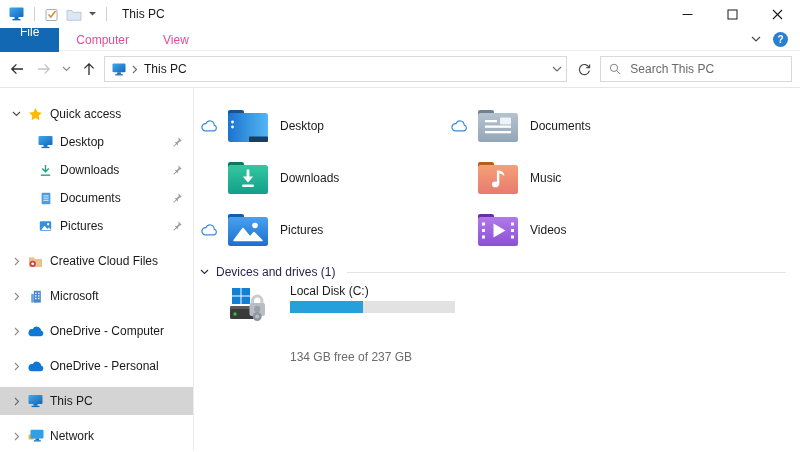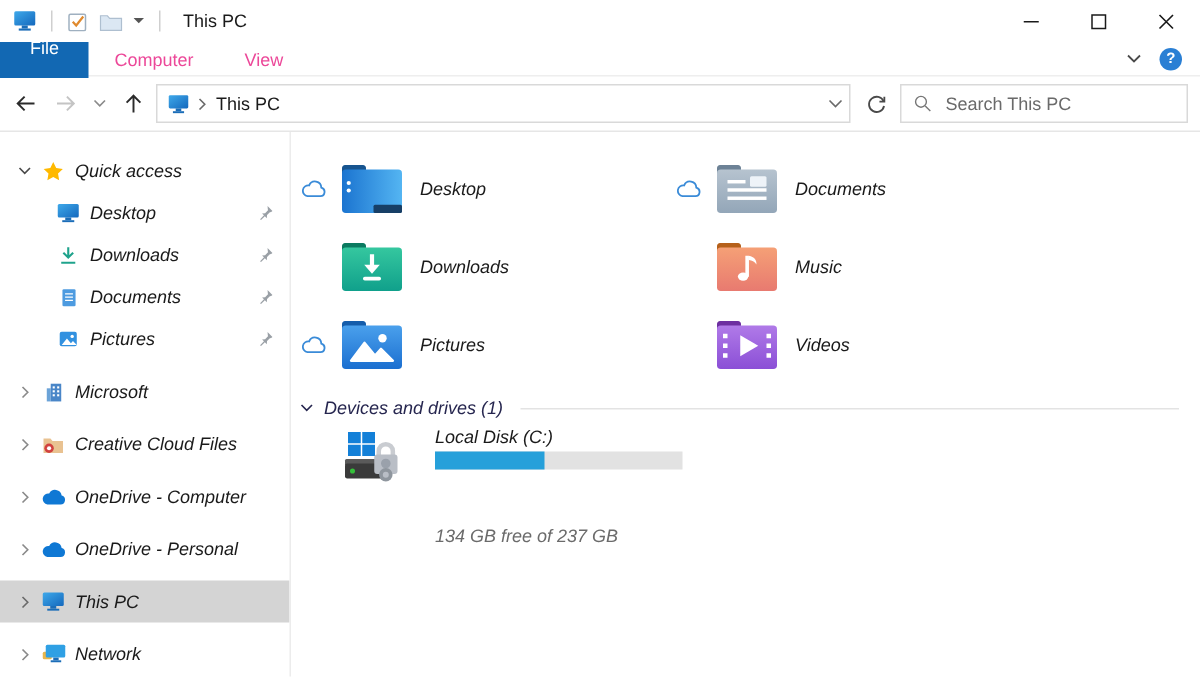--- a/index.html
+++ b/index.html
@@ -31,21 +31,21 @@
   .addrbox { flex:1; height:26px; border:1px solid #d9d9d9; display:flex; align-items:center;
     padding:0 4px 0 7px; gap:6px; margin:0 1px; min-width:0; }
   .addr-chev { margin-left:auto; }
   .refresh-btn { width:30px; height:26px; display:flex; align-items:center; justify-content:center; flex-shrink:0; }
   .searchbox { width:192px; height:26px; border:1px solid #d9d9d9; display:flex; align-items:center;
     padding:0 8px; gap:9px; flex-shrink:0; }
   .searchbox input { border:none; outline:none; width:100%; font:12px "Liberation Sans",sans-serif; color:#be185d; background:transparent; }
   .searchbox input::placeholder { color:#6a6a6a; opacity:1; }
 
   
-  .main { display:flex; height:363px;font-style:italic; }
+  .main { display:flex; height:363px; }
 
   .sidebar { width:194px; flex-shrink:0; border-right:1px solid #ececec; padding-top:12px; overflow:hidden; }
   .srow { height:28px; display:flex; align-items:center; padding-right:10px; }
   .srow.group { margin-top:7px; }
   .srow.selected { background:#d4d4d4; }
   .srow .chev { width:13px; margin-left:10px; display:flex; justify-content:center; flex-shrink:0; }
   .srow .sicon { width:17px; margin:0 6px 0 4px; display:flex; justify-content:center; flex-shrink:0; }
   .srow.child { padding-left:33px; }
   .srow .pin { margin-left:auto; display:flex; }
   .srow .slabel { white-space:nowrap; }
@@ -284,50 +284,50 @@
         </span>
     </div>
 
     <div class="srow group">
       <span class="chev">
           <svg width="6" height="9" viewBox="0 0 6 9">
             <path d="M1 1l3.5 3.5L1 8" fill="none" stroke="#8a8a8a" stroke-width="1.1"></path>
           </svg>
         </span>
       <span class="sicon">
+          <svg width="15" height="13" viewBox="0 0 16 14">
+            <path d="M1 2.5h5l1.5 1.8H15V13H1z" fill="#e9c291"></path>
+            <circle cx="5" cy="9.5" r="3.4" fill="#d1413f"></circle>
+            <circle cx="5" cy="9.5" r="1.5" fill="#fff"></circle>
+          </svg>
+        </span>
+      <span class="slabel">Creative Cloud Files</span>
+    </div>
+
+    <div class="srow group">
+      <span class="chev">
+          <svg width="6" height="9" viewBox="0 0 6 9">
+            <path d="M1 1l3.5 3.5L1 8" fill="none" stroke="#8a8a8a" stroke-width="1.1"></path>
+          </svg>
+        </span>
+      <span class="sicon">
           <svg width="14" height="15" viewBox="0 0 16 16">
             <rect x="2.5" y="5" width="3" height="10" fill="#6ba3d8"></rect>
             <rect x="5.5" y="1.5" width="8" height="13.5" fill="#4a86c8"></rect>
             <g fill="#fff">
               <rect x="7" y="3.5" width="1.6" height="1.6"></rect>
               <rect x="10.4" y="3.5" width="1.6" height="1.6"></rect>
               <rect x="7" y="6.5" width="1.6" height="1.6"></rect>
               <rect x="10.4" y="6.5" width="1.6" height="1.6"></rect>
               <rect x="7" y="9.5" width="1.6" height="1.6"></rect>
               <rect x="10.4" y="9.5" width="1.6" height="1.6"></rect>
             </g>
           </svg>
         </span>
       <span class="slabel">Microsoft</span>
-    </div>
-
-    <div class="srow group">
-      <span class="chev">
-          <svg width="6" height="9" viewBox="0 0 6 9">
-            <path d="M1 1l3.5 3.5L1 8" fill="none" stroke="#8a8a8a" stroke-width="1.1"></path>
-          </svg>
-        </span>
-      <span class="sicon">
-          <svg width="15" height="13" viewBox="0 0 16 14">
-            <path d="M1 2.5h5l1.5 1.8H15V13H1z" fill="#e9c291"></path>
-            <circle cx="5" cy="9.5" r="3.4" fill="#d1413f"></circle>
-            <circle cx="5" cy="9.5" r="1.5" fill="#fff"></circle>
-          </svg>
-        </span>
-      <span class="slabel">Creative Cloud Files</span>
     </div>
 
     <div class="srow group">
       <span class="chev">
           <svg width="6" height="9" viewBox="0 0 6 9">
             <path d="M1 1l3.5 3.5L1 8" fill="none" stroke="#8a8a8a" stroke-width="1.1"></path>
           </svg>
         </span>
       <span class="sicon">
           <svg width="16" height="11" viewBox="0 0 16 11">

